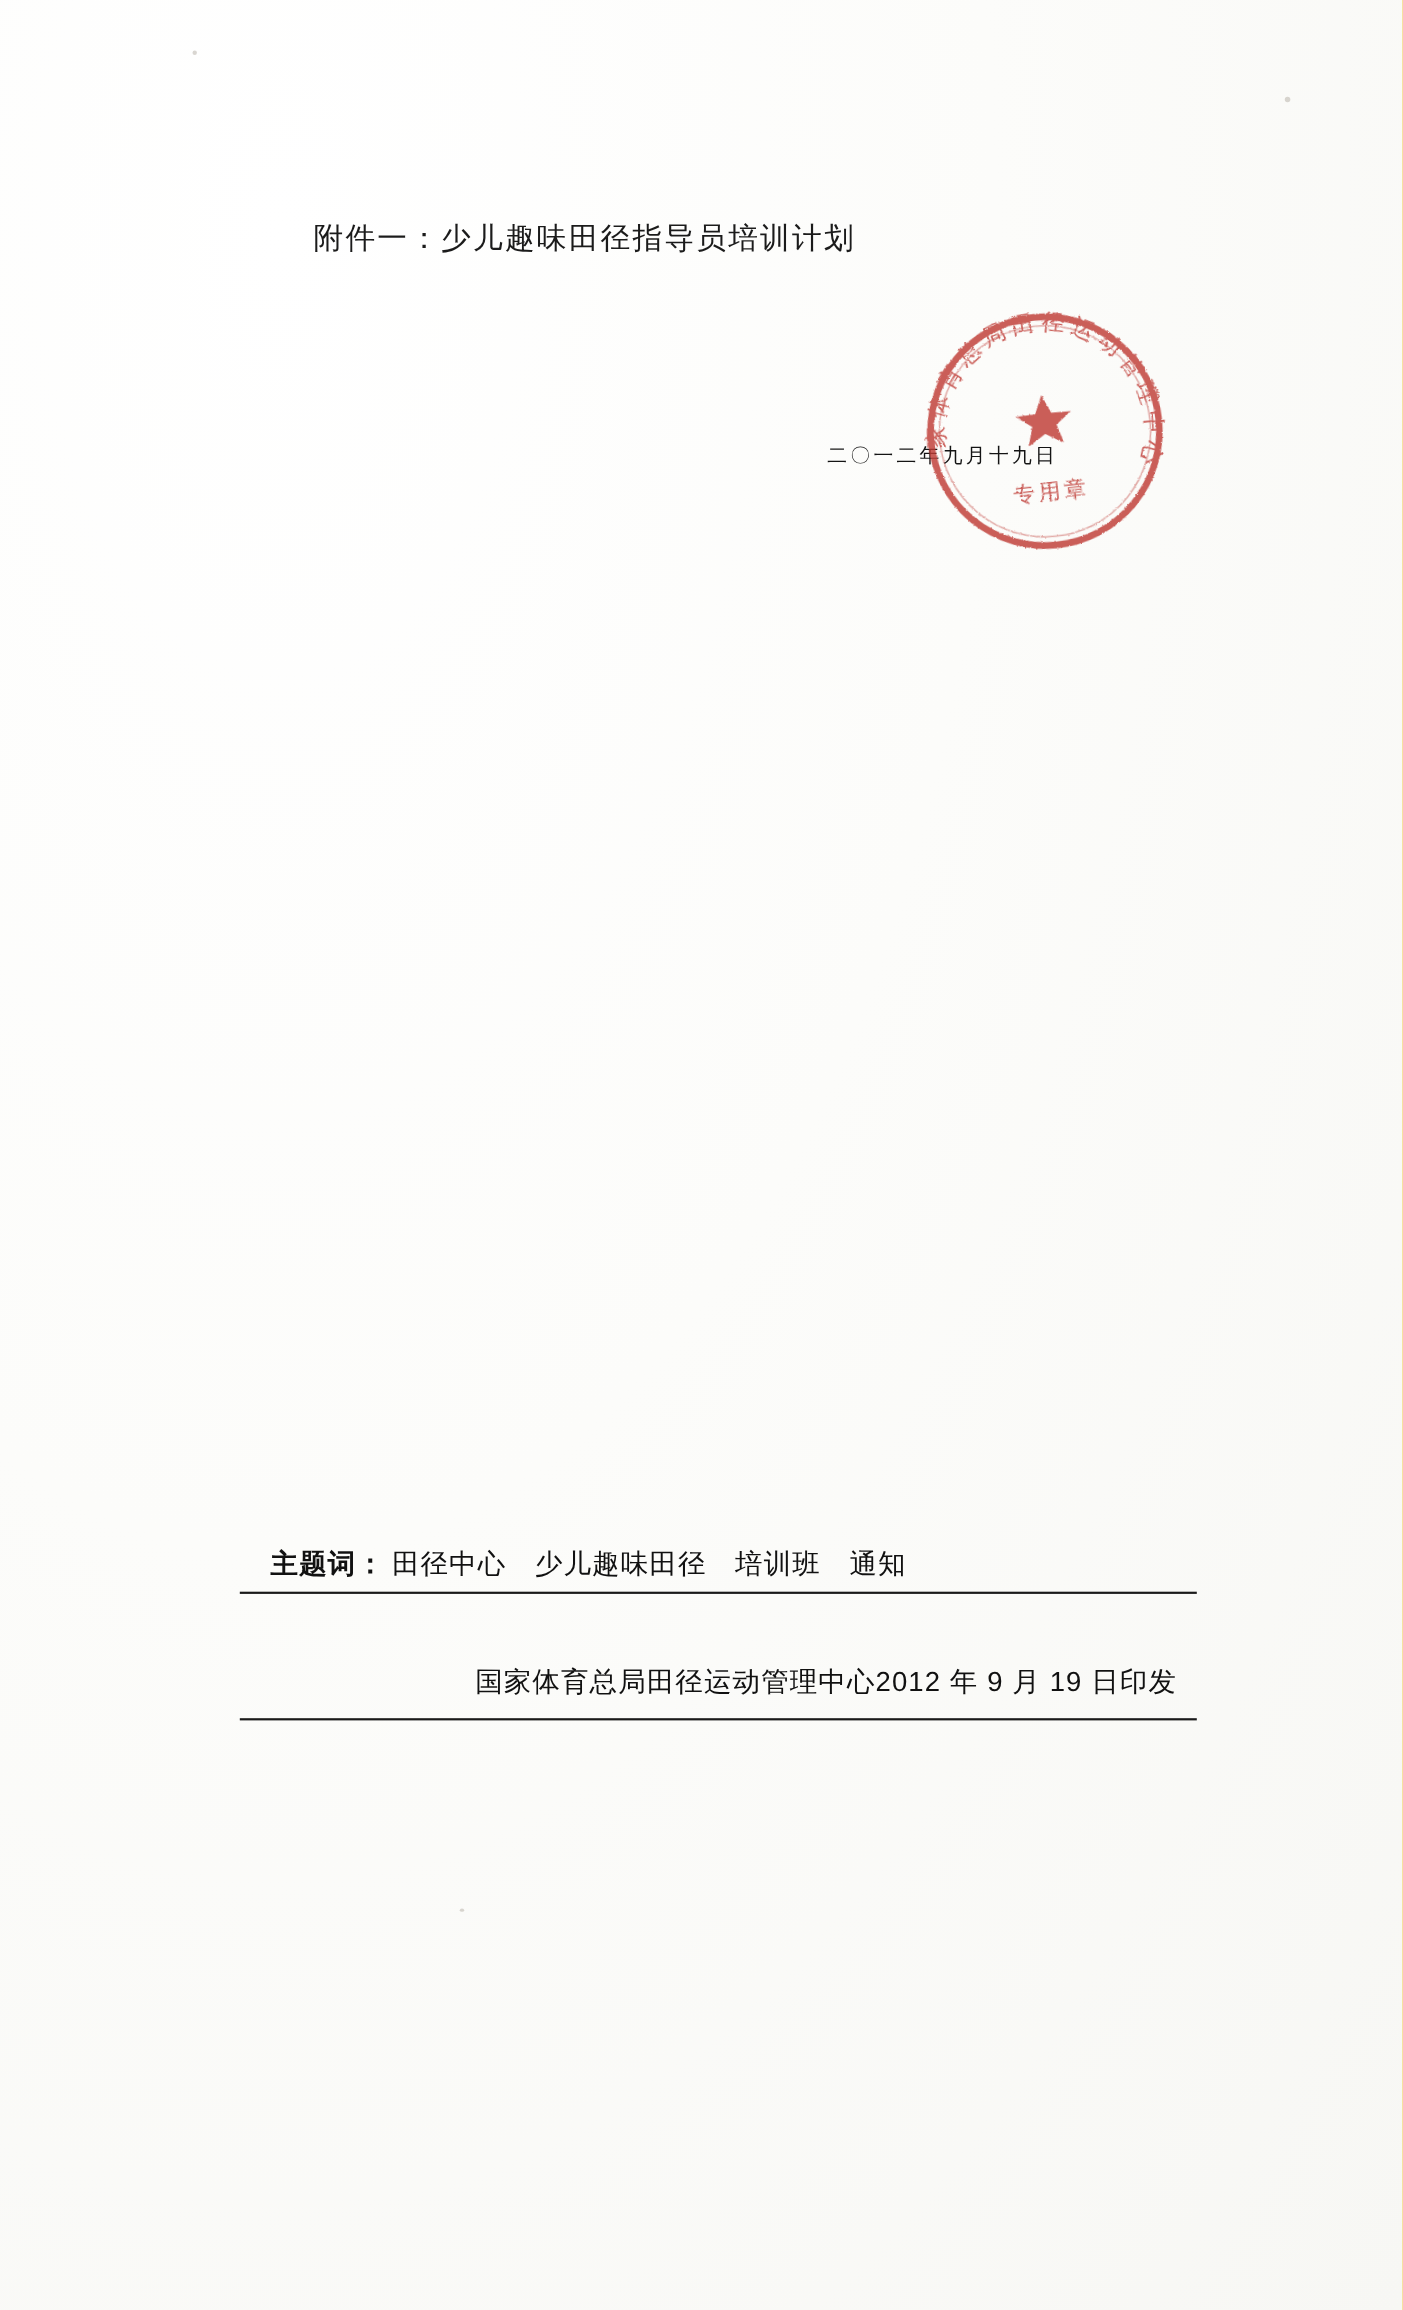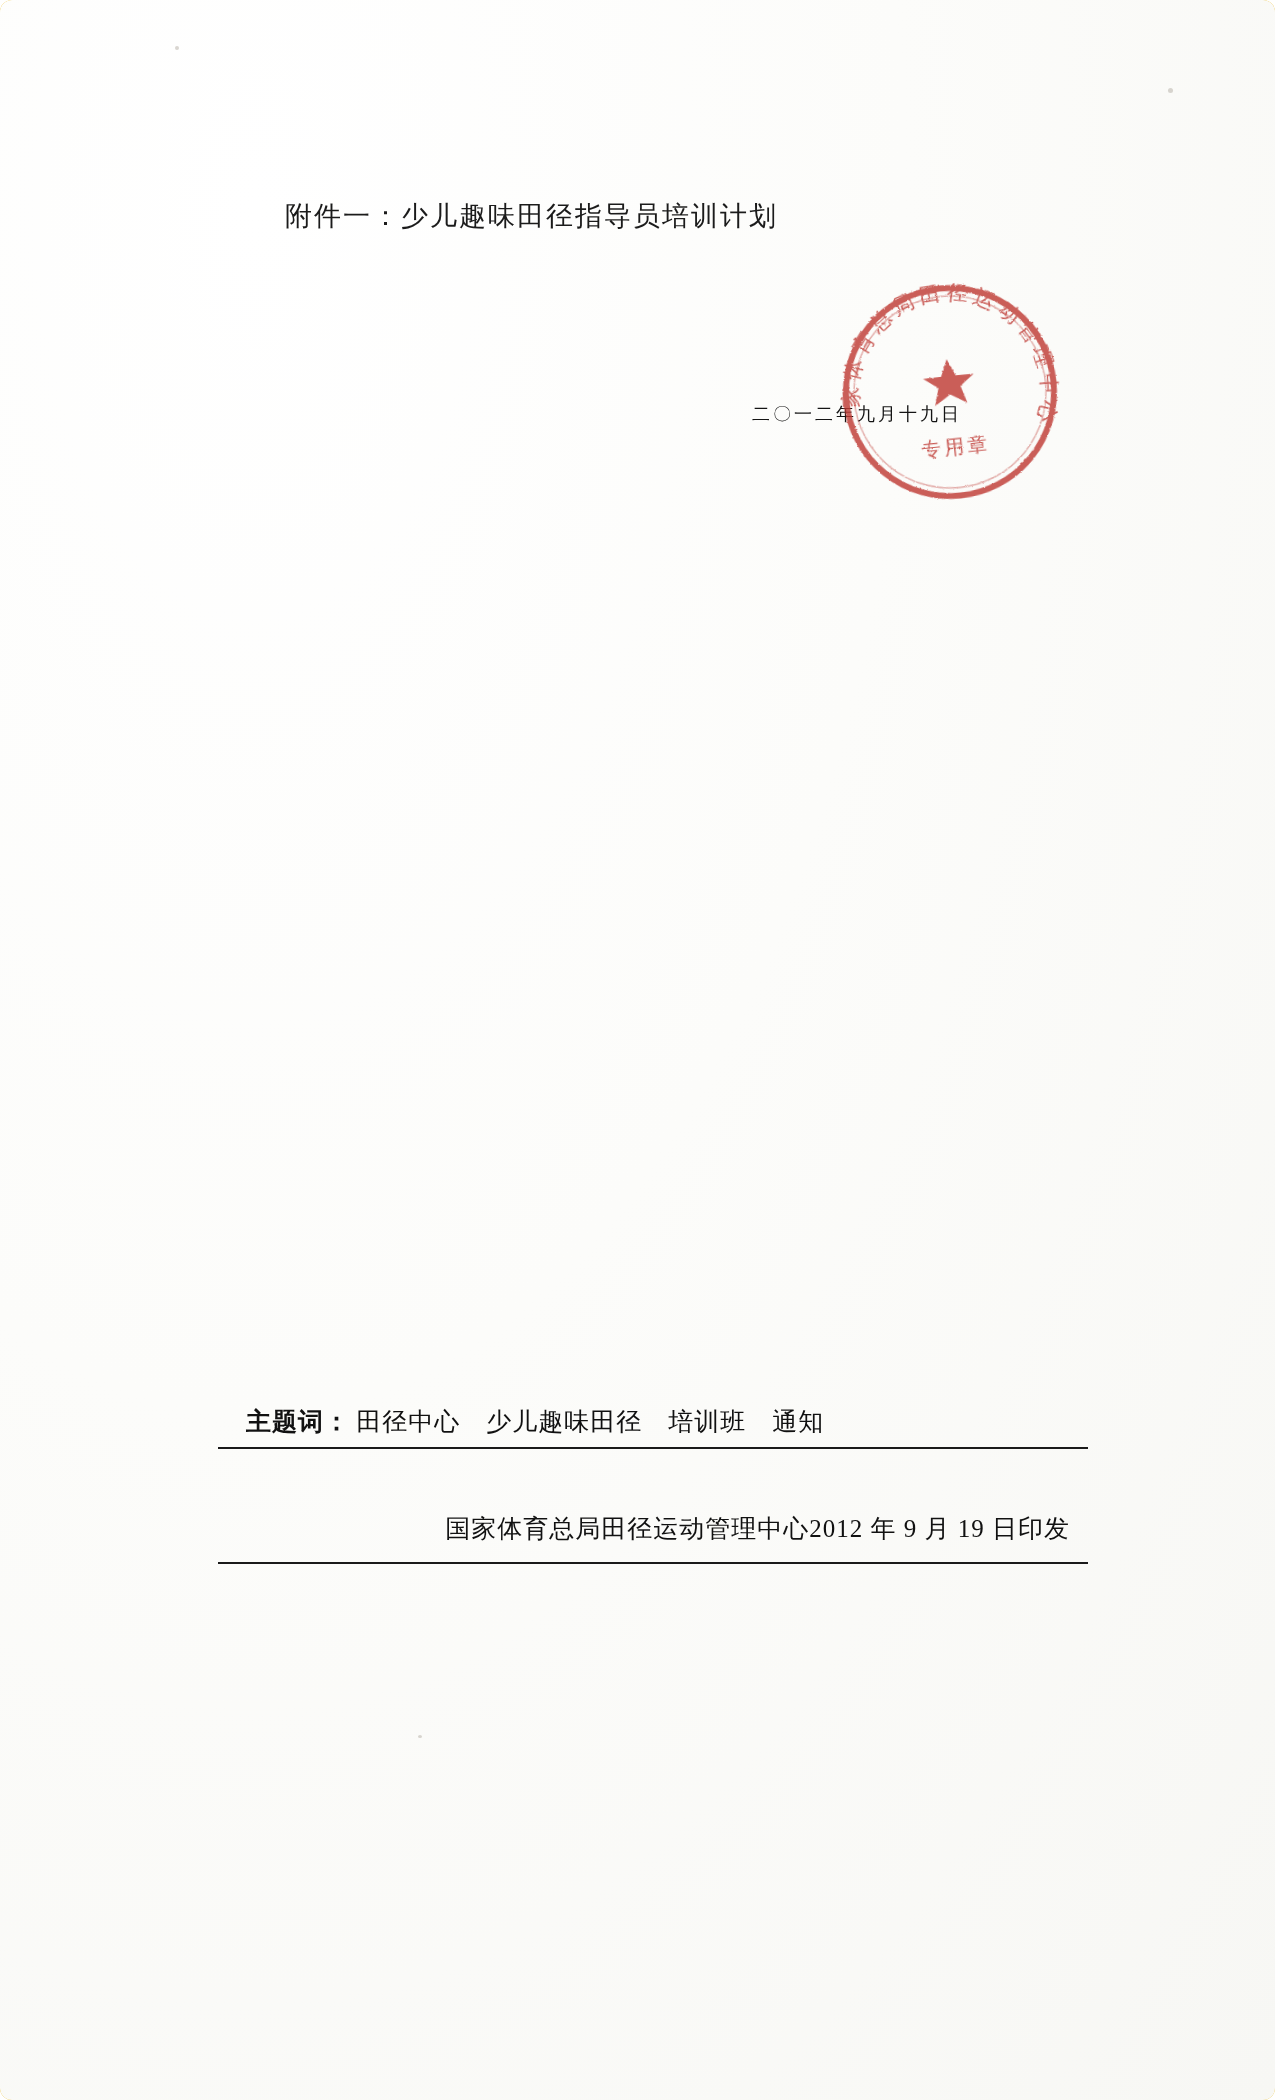--- a/index.html
+++ b/index.html
@@ -9,21 +9,20 @@
   }
   body {
     font-family: "Liberation Serif", "DejaVu Serif", serif;
   }
   .page {
     position: relative;
     width: 1275px;
     height: 2100px;
     background: #eab308;
     overflow: hidden;
-    border-radius: 12px;
   }
   
   .paper-tone {
     position: absolute;
     inset: 0;
     background:
       radial-gradient(ellipse at 20% 10%, #ffffff 0%, #fcfcfa 45%, #f7f7f4 100%);
     pointer-events: none;
   }
   .speck {
@@ -96,21 +95,21 @@
     width: 870px;
     font-size: 25px;
     color: #111;
     white-space: nowrap;
     display: flex;
     justify-content: flex-end;
   }
   .issuer-row .issuer { letter-spacing: 1px; }
   .issuer-row .printed { letter-spacing: 1px; padding-right: 18px; }
 
-  .num-digit { font-family: Liberation Serif, serif; }
+  .num-digit { font-family: Liberation Sans, sans-serif; }
 </style>
 </head>
 <body>
 
 <div class="page">
   <div class="paper-tone"></div>
 
   <div class="speck" style="left:175px;top:46px;width:4px;height:4px;"></div>
   <div class="speck" style="left:1168px;top:88px;width:5px;height:5px;"></div>
   <div class="speck" style="left:418px;top:1735px;width:4px;height:3px;"></div>

